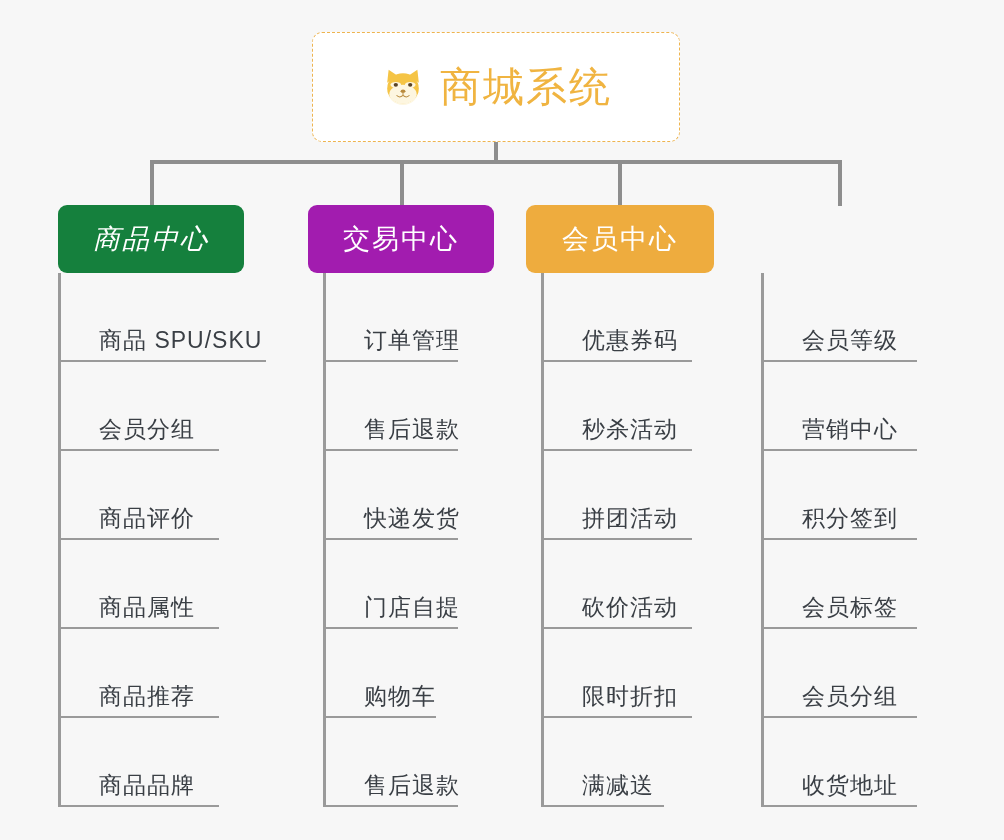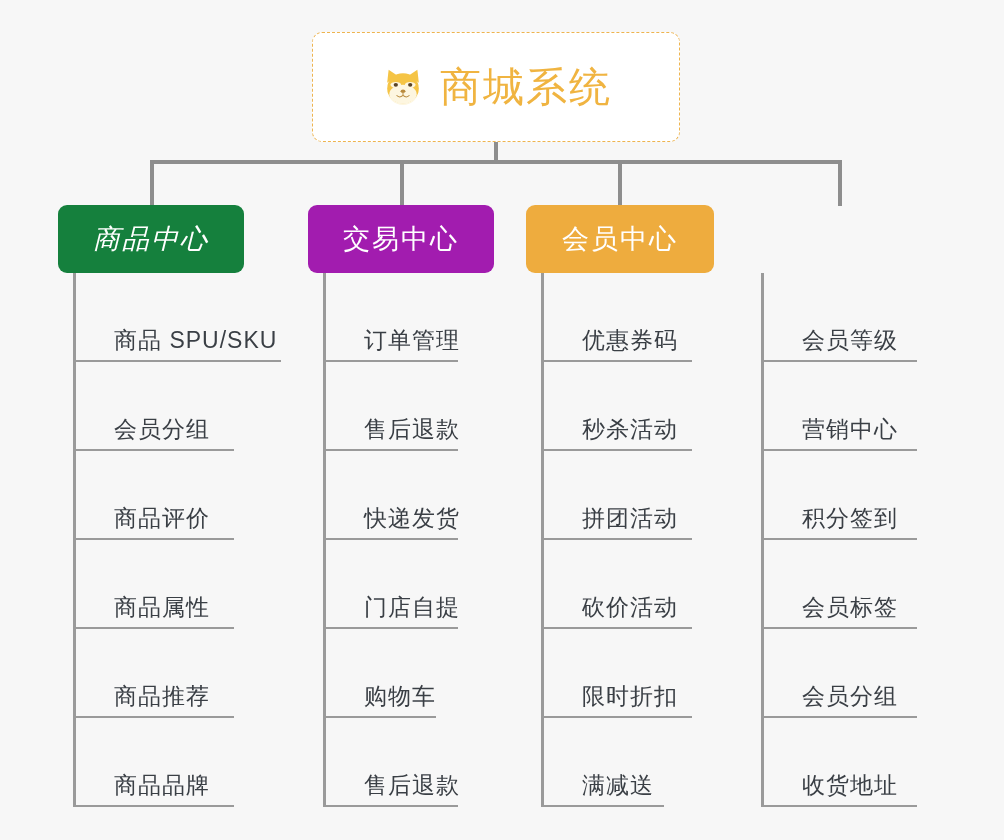--- a/index.html
+++ b/index.html
@@ -150,21 +150,21 @@
   <div class="cat-box" style="left: 58px; width: 186px; background: #15803d; font-style: italic;">
     <span class="cat-label">商品中心</span>
   </div>
   <div class="cat-box" style="left: 308px; width: 186px; background: #a21caf;">
     <span class="cat-label">交易中心</span>
   </div>
   <div class="cat-box" style="left: 526px; width: 188px; background: rgb(238, 172, 62);">
     <span class="cat-label">会员中心</span>
   </div>
 
-  <div class="leaf-col" style="left:73px;">
+  <div class="leaf-col" style="left:58px;">
     <div class="leaf-item">
       <span class="leaf-label">商品 SPU/SKU</span>
       <span class="leaf-underline" style="width:205px;"></span>
     </div>
     <div class="leaf-item">
       <span class="leaf-label">会员分组</span>
       <span class="leaf-underline" style="width:158px;"></span>
     </div>
     <div class="leaf-item">
       <span class="leaf-label">商品评价</span>

